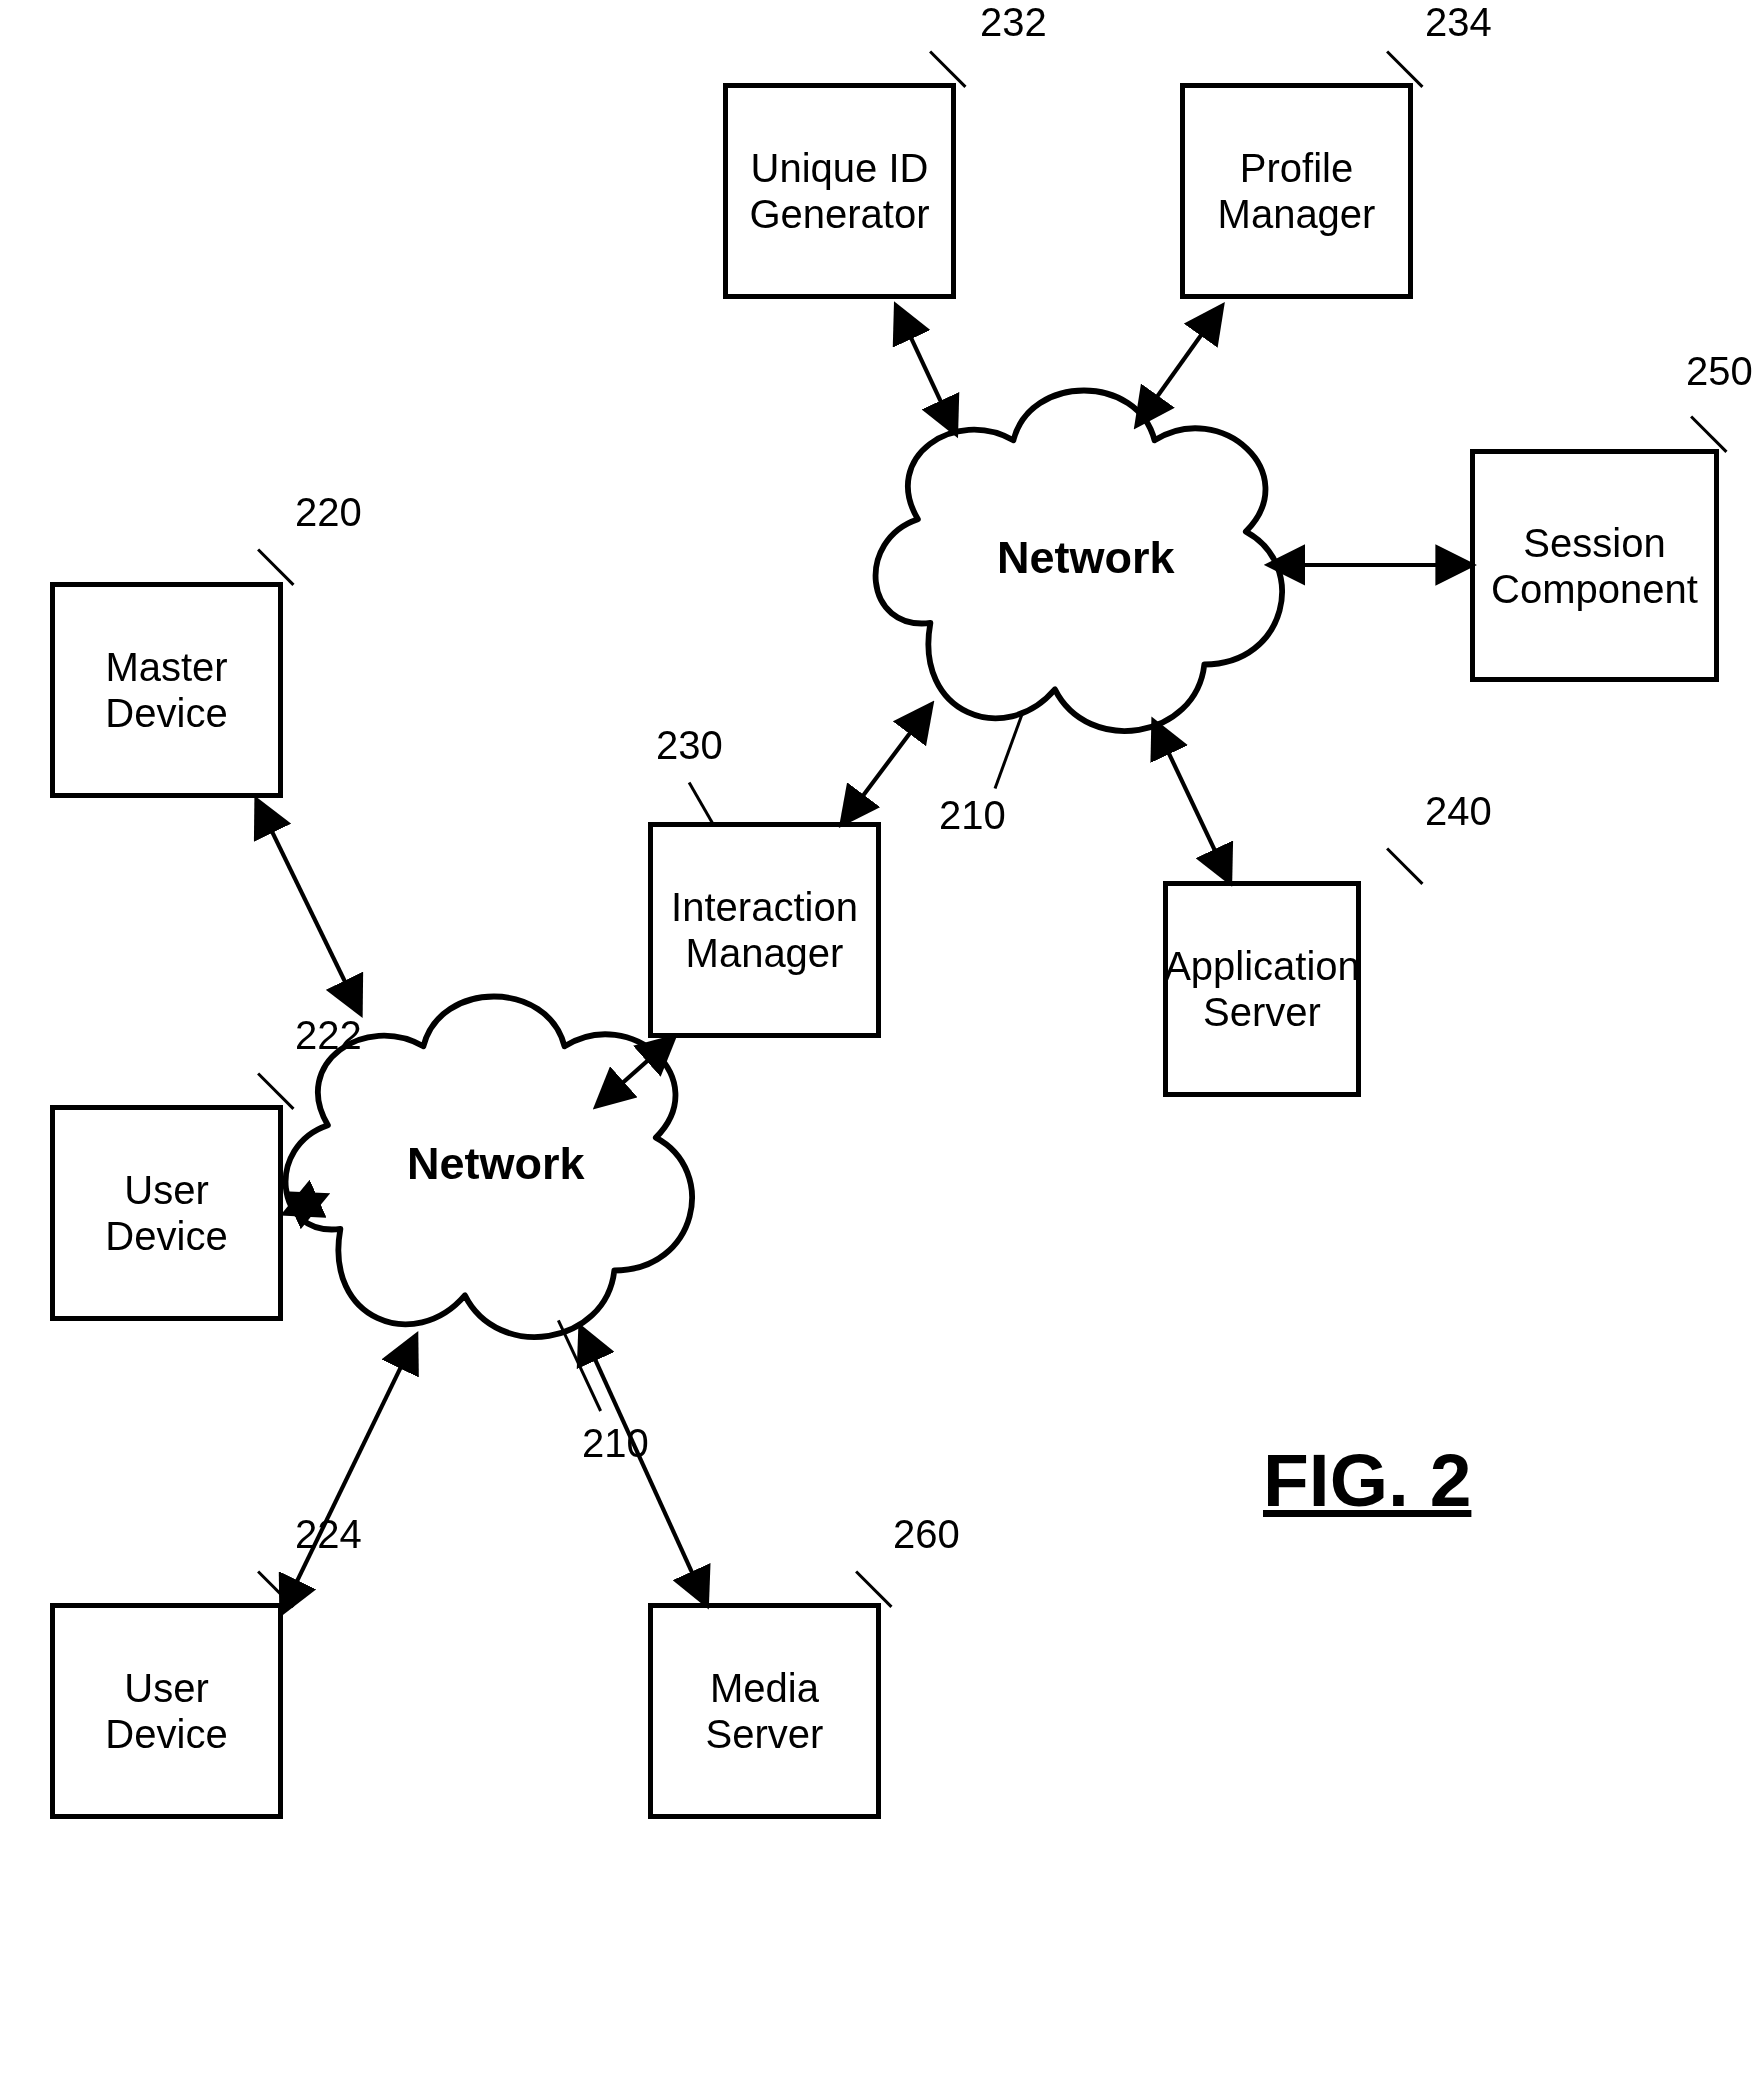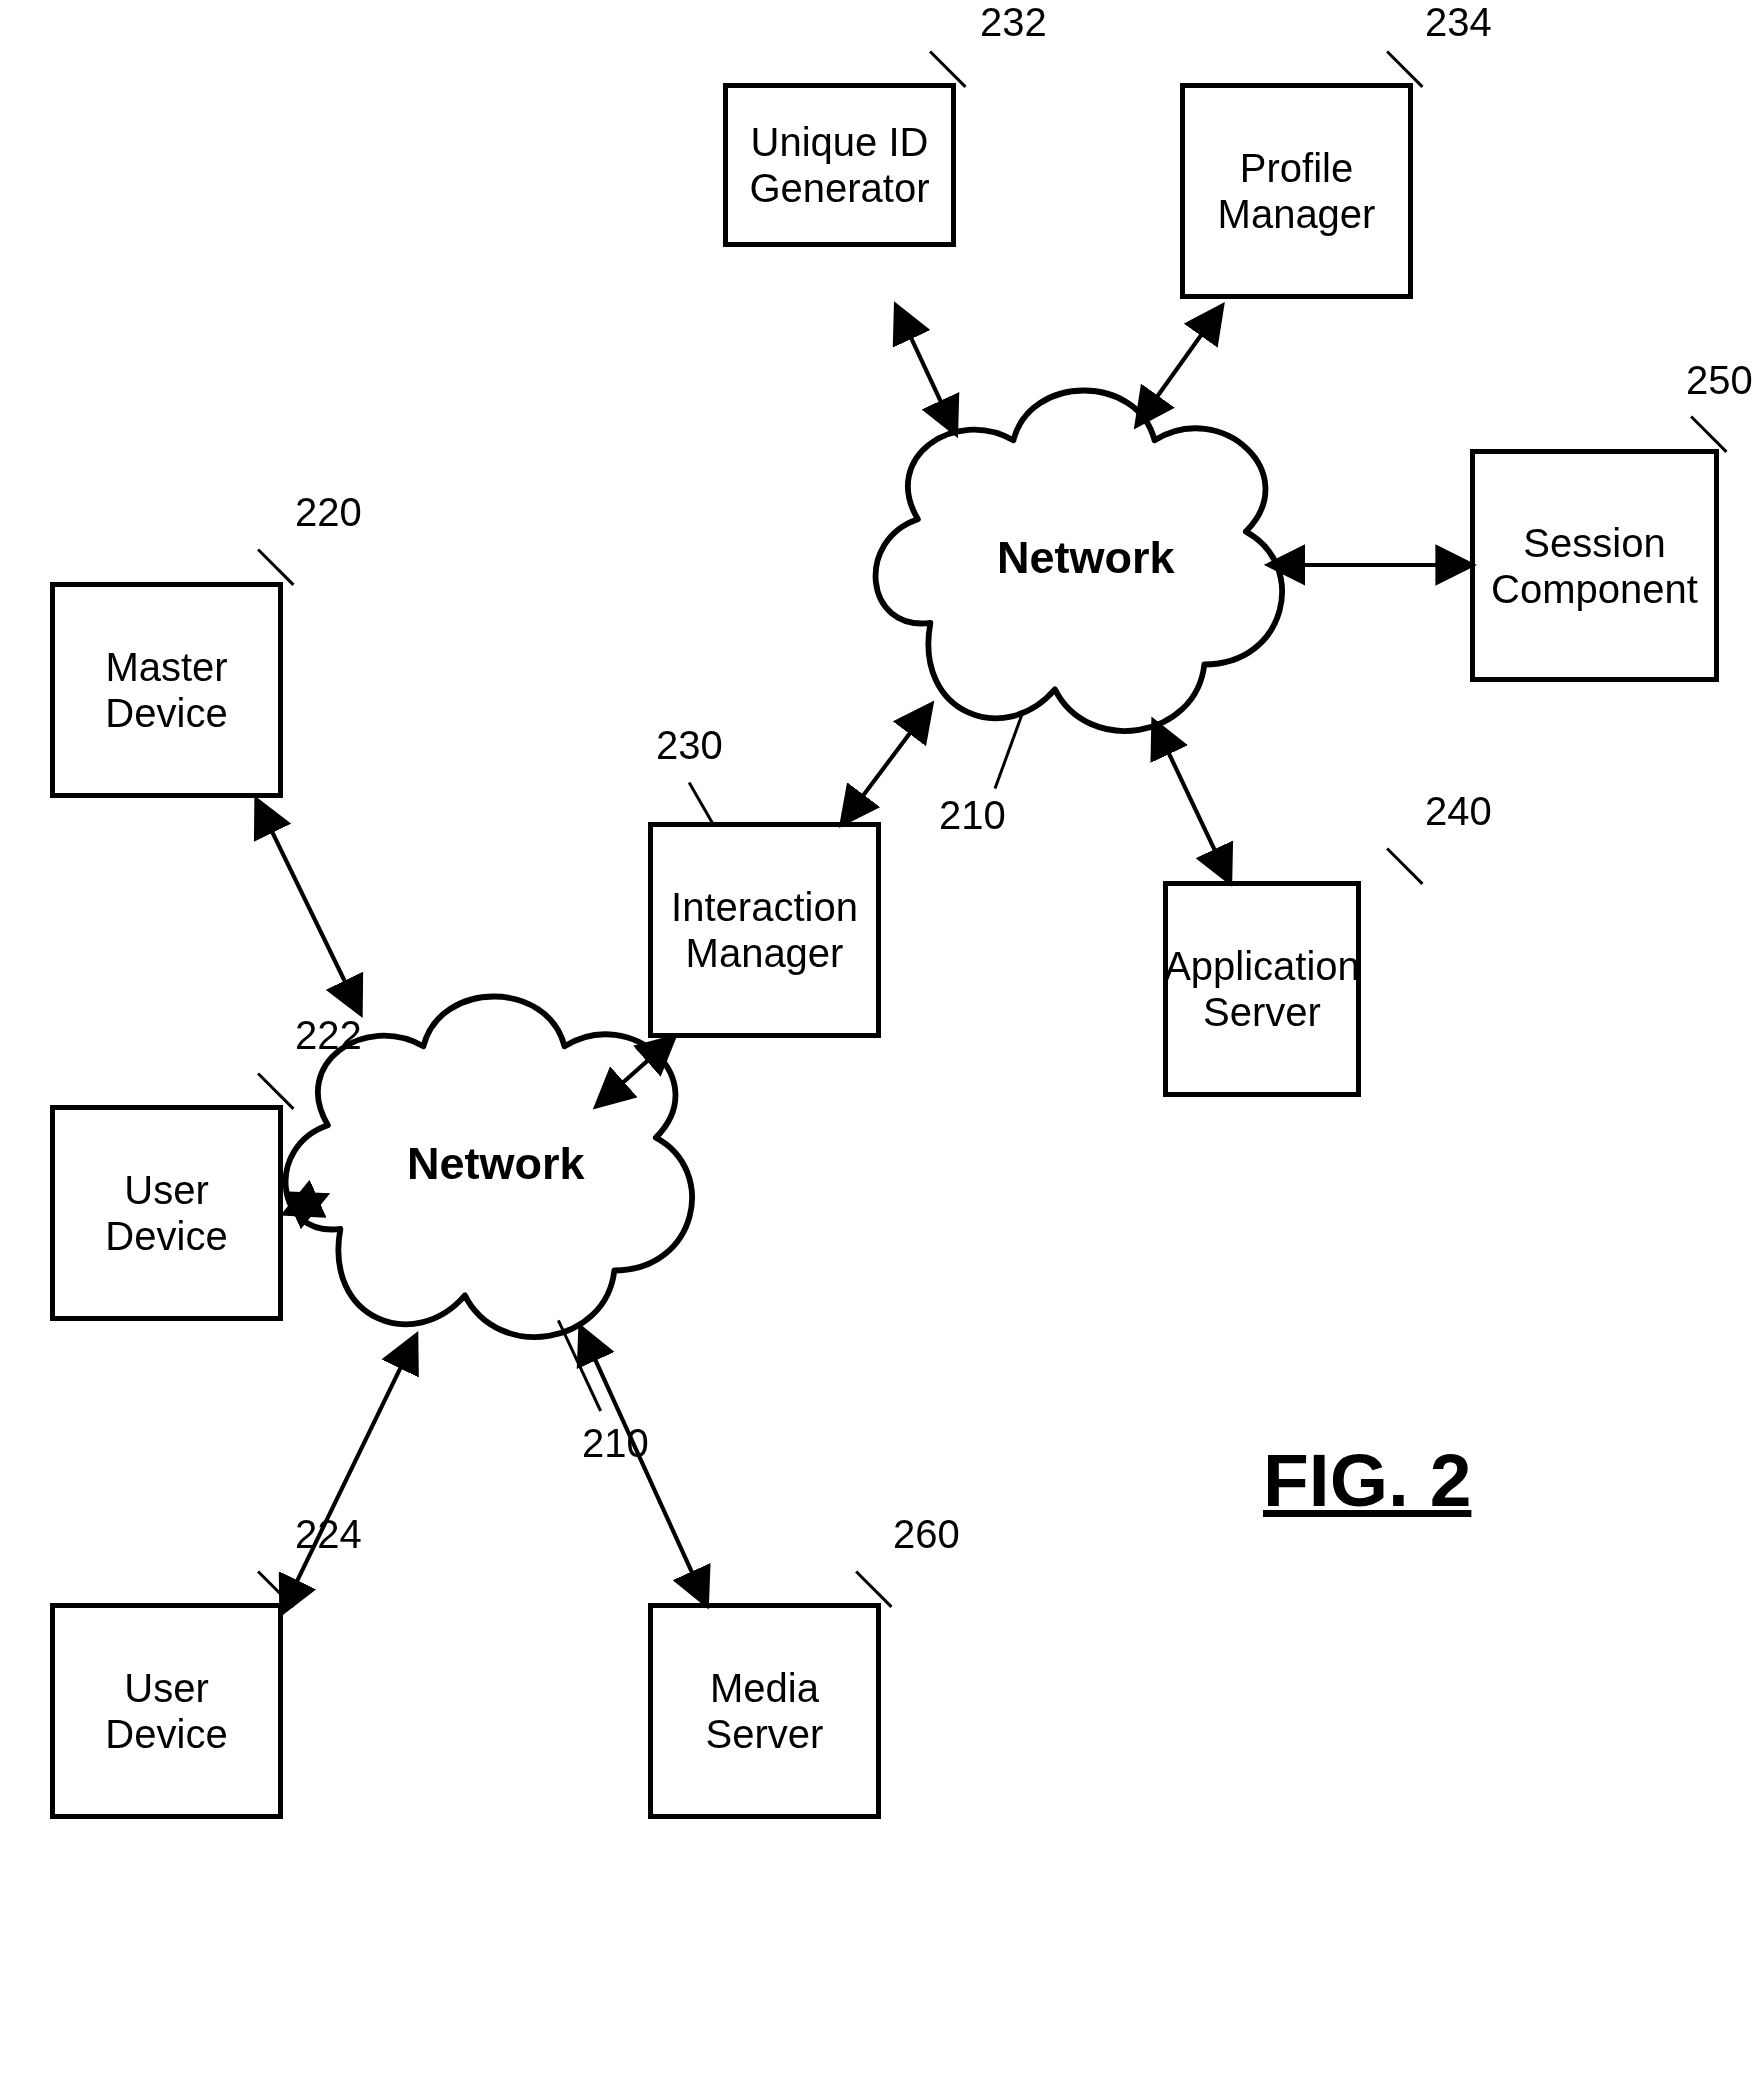--- a/index.html
+++ b/index.html
@@ -124,40 +124,40 @@
   <div class="leader" style="left:856px; top:1570px; width:50px; height:3.3px; transform:rotate(45deg); transform-origin:left center;"></div>
   <div class="ref-label" style="left:893px; top:1512px;">260</div>
 
   <div class="box" style="left:648px; top:822px; width:233px; height:216px;">
     <span class="line">Interaction</span>
     <span class="line">Manager</span>
   </div>
   <div class="leader" style="left:689px; top:781px; width:50px; height:3.3px; transform:rotate(60deg); transform-origin:left center;"></div>
   <div class="ref-label" style="left:656px; top:723px;">230</div>
 
-  <div class="box" style="left:723px; top:83px; width:233px; height:164px;">
+  <div class="box" style="left:723px; top:83px; width:233px; height:216px;">
     <span class="line">Unique ID</span>
     <span class="line">Generator</span>
   </div>
   <div class="leader" style="left:930px; top:50px; width:50px; height:3.3px; transform:rotate(45deg); transform-origin:left center;"></div>
   <div class="ref-label" style="left:968px; top:0px;margin-left:12px;">232</div>
 
   <div class="box" style="left:1180px; top:83px; width:233px; height:216px;">
     <span class="line">Profile</span>
     <span class="line">Manager</span>
   </div>
   <div class="leader" style="left:1387px; top:50px; width:50px; height:3.3px; transform:rotate(45deg); transform-origin:left center;"></div>
   <div class="ref-label" style="left:1425px; top:0px;">234</div>
 
   <div class="box" style="left:1470px; top:449px; width:249px; height:233px;">
     <span class="line">Session</span>
     <span class="line">Component</span>
   </div>
   <div class="leader" style="left:1691px; top:415px; width:50px; height:3.3px; transform:rotate(45deg); transform-origin:left center;"></div>
-  <div class="ref-label" style="left:1686px; top:358px;">250</div>
+  <div class="ref-label" style="left:1686px; top:349px;">250</div>
 
   <div class="box" style="left:1163px; top:881px; width:198px; height:216px;">
     <span class="line">Application</span>
     <span class="line">Server</span>
   </div>
   <div class="leader" style="left:1387px; top:847px; width:50px; height:3.3px; transform:rotate(45deg); transform-origin:left center;"></div>
   <div class="ref-label" style="left:1425px; top:789px;">240</div>
 
   <svg class="arrows" viewBox="0 0 2118 2516">
     <defs>

